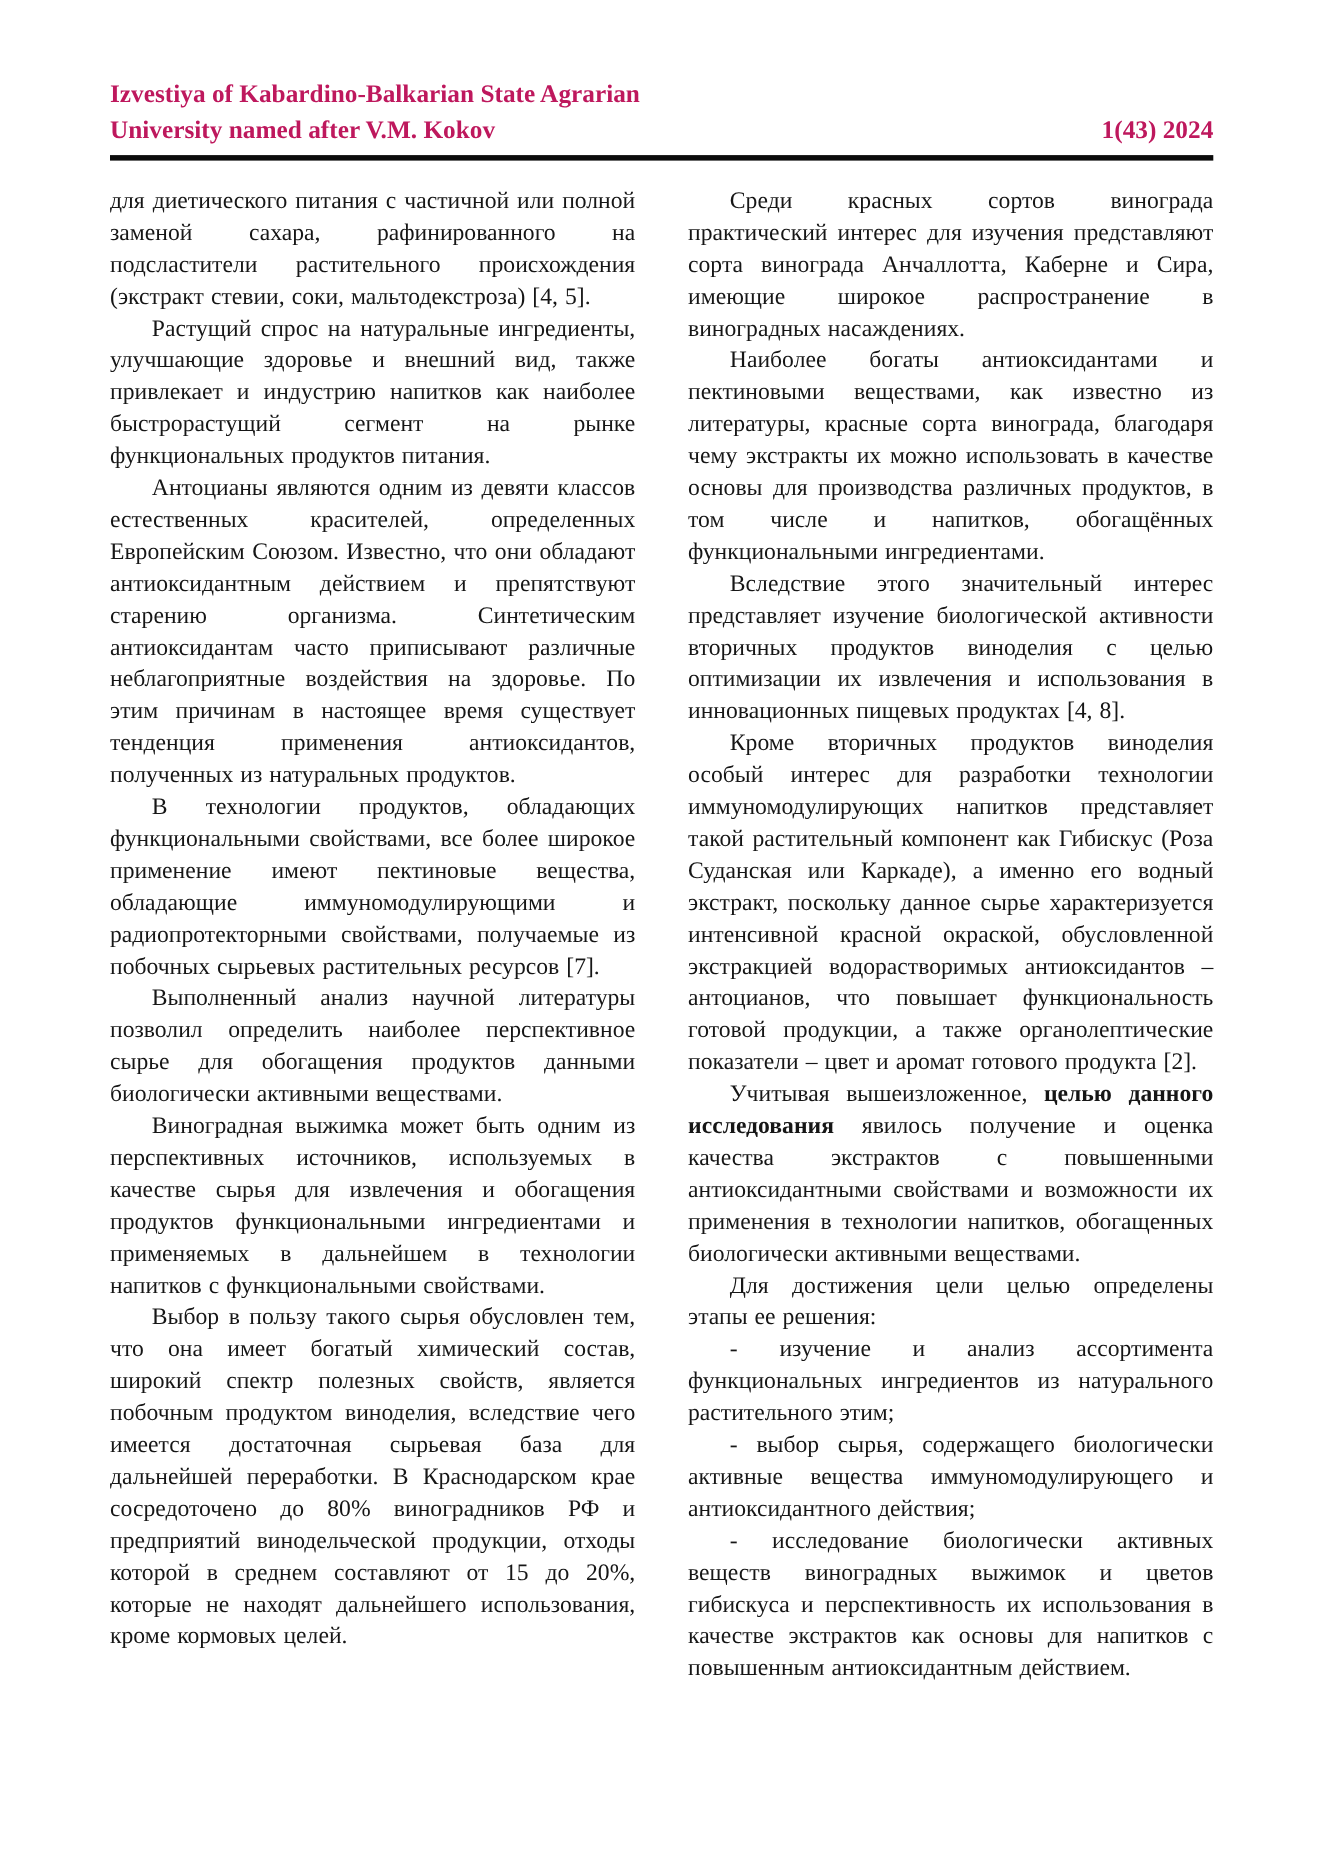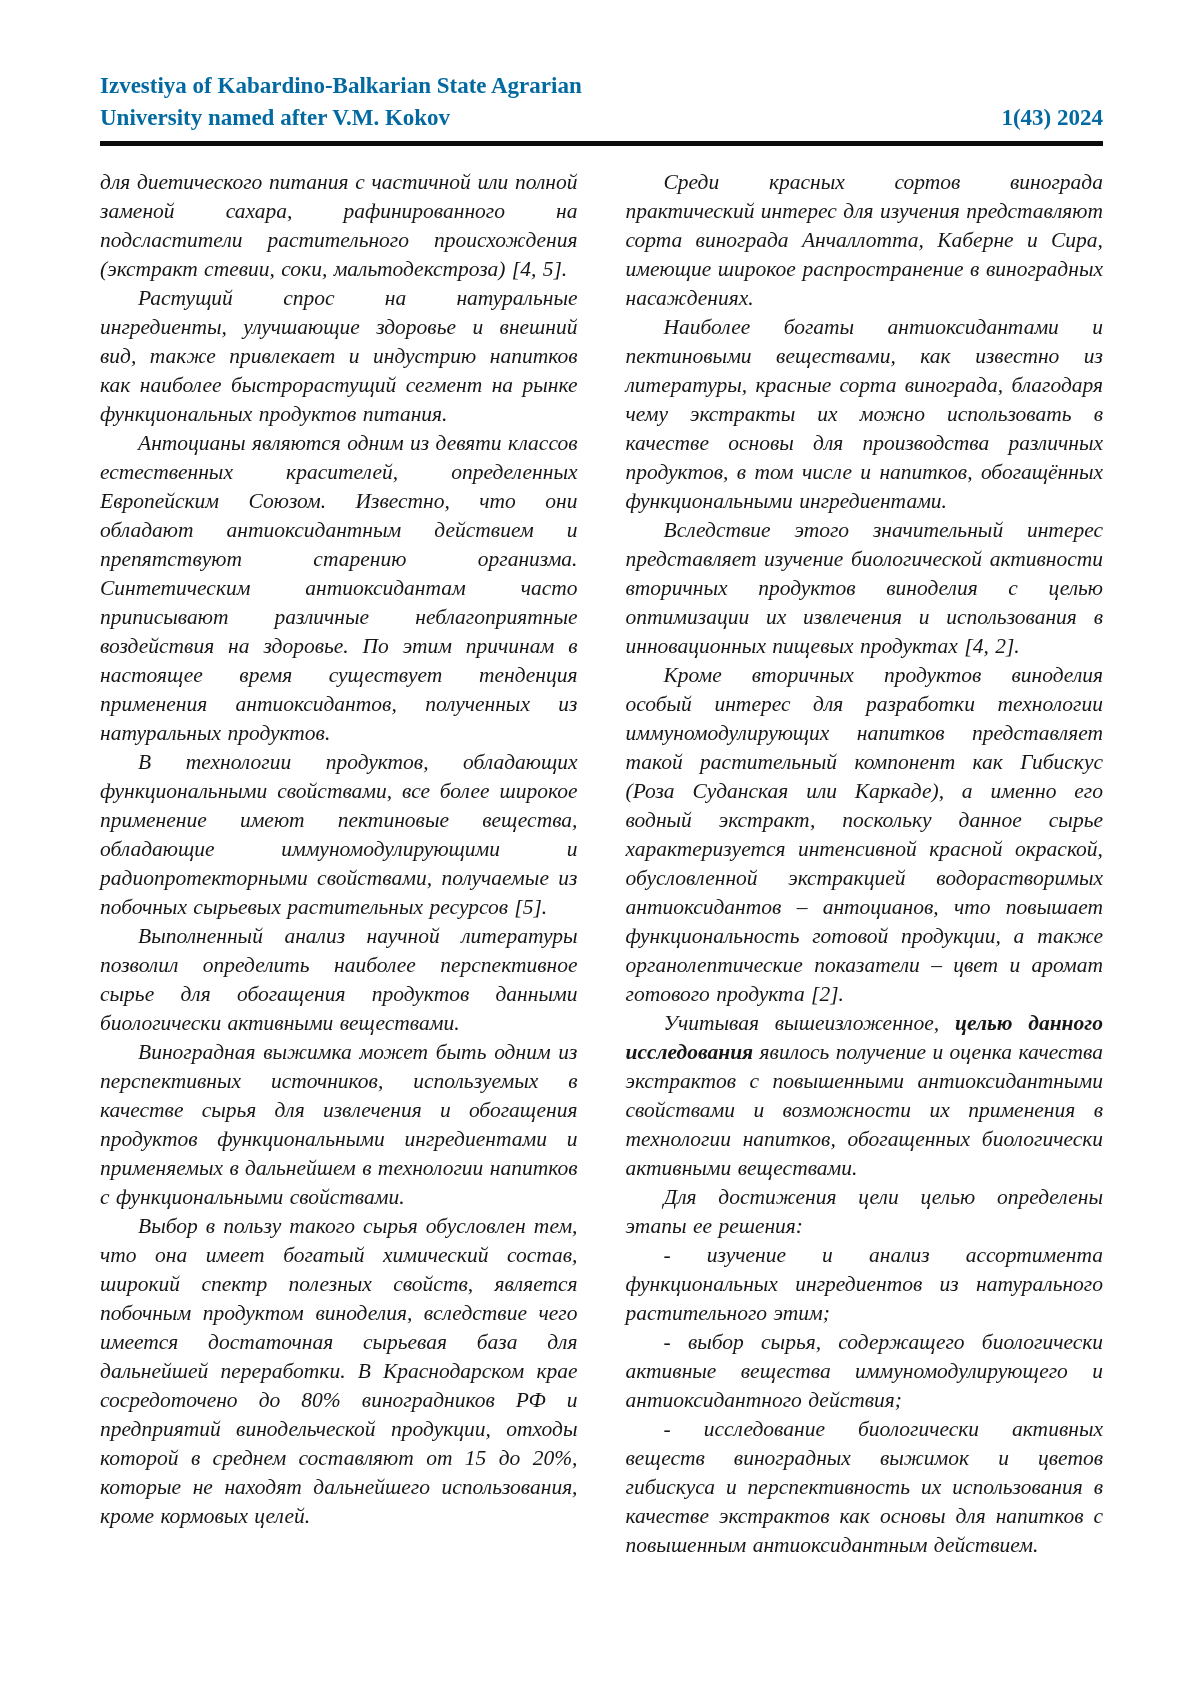--- a/index.html
+++ b/index.html
@@ -23,34 +23,33 @@
     top: 70px;
     width: 1003px;
   }
   .header-row {
     display: flex;
     justify-content: space-between;
     align-items: flex-end;
     font-weight: bold;
     font-size: 23px;
     line-height: 32px;
-    color: #0369a1;
+    color: #be185d;
   }
   .header-left { max-width: 640px; }
   .header-issue { white-space: nowrap; }
   .rule {
     height: 5px;
     background: #0b0b0b;
     margin-top: 7px;
   }
   .cols {
     display: flex;
     gap: 48px;
     margin-top: 22px;
-    font-style: italic;
   }
   .col {
     flex: 1 1 0;
     min-width: 0;
   }
   .para {
     margin: 0;
     font-size: 21.5px;
     line-height: 29px;
     text-align: justify;
@@ -85,30 +84,30 @@
       <div class="header-issue">1(43) 2024</div>
     </div>
 
     <div class="rule"></div>
 
     <div class="cols">
       <section class="col">
         <p class="para noindent">для диетического питания с частичной или полной заменой сахара, рафинированного на подсластители растительного происхождения (экстракт стевии, соки, мальтодекстроза) [4, 5].</p>
         <p class="para">Растущий спрос на натуральные ингредиенты, улучшающие здоровье и внешний вид, также привлекает и индустрию напитков как наиболее быстрорастущий сегмент на рынке функциональных продуктов питания.</p>
         <p class="para">Антоцианы являются одним из девяти классов естественных красителей, определенных Европейским Союзом. Известно, что они обладают антиоксидантным действием и препятствуют старению организма. Синтетическим антиоксидантам часто приписывают различные неблагоприятные воздействия на здоровье. По этим причинам в настоящее время существует тенденция применения антиоксидантов, полученных из натуральных продуктов.</p>
-        <p class="para">В технологии продуктов, обладающих функциональными свойствами, все более широкое применение имеют пектиновые вещества, обладающие иммуномодулирующими и радиопротекторными свойствами, получаемые из побочных сырьевых растительных ресурсов [5].</p>
+        <p class="para">В технологии продуктов, обладающих функциональными свойствами, все более широкое применение имеют пектиновые вещества, обладающие иммуномодулирующими и радиопротекторными свойствами, получаемые из побочных сырьевых растительных ресурсов [7].</p>
         <p class="para">Выполненный анализ научной литературы позволил определить наиболее перспективное сырье для обогащения продуктов данными биологически активными веществами.</p>
         <p class="para">Виноградная выжимка может быть одним из перспективных источников, используемых в качестве сырья для извлечения и обогащения продуктов функциональными ингредиентами и применяемых в дальнейшем в технологии напитков с функциональными свойствами.</p>
         <p class="para">Выбор в пользу такого сырья обусловлен тем, что она имеет богатый химический состав, широкий спектр полезных свойств, является побочным продуктом виноделия, вследствие чего имеется достаточная сырьевая база для дальнейшей переработки. В Краснодарском крае сосредоточено до 80% виноградников РФ и предприятий винодельческой продукции, отходы которой в среднем составляют от 15 до 20%, которые не находят дальнейшего использования, кроме кормовых целей.</p>
       </section>
 
       <section class="col">
         <p class="para">Среди красных сортов винограда практический интерес для изучения представляют сорта винограда Анчаллотта, Каберне и Сира, имеющие широкое распространение в виноградных насаждениях.</p>
         <p class="para">Наиболее богаты антиоксидантами и пектиновыми веществами, как известно из литературы, красные сорта винограда, благодаря чему экстракты их можно использовать в качестве основы для производства различных продуктов, в том числе и напитков, обогащённых функциональными ингредиентами.</p>
-        <p class="para">Вследствие этого значительный интерес представляет изучение биологической активности вторичных продуктов виноделия с целью оптимизации их извлечения и использования в инновационных пищевых продуктах [4, 2].</p>
+        <p class="para">Вследствие этого значительный интерес представляет изучение биологической активности вторичных продуктов виноделия с целью оптимизации их извлечения и использования в инновационных пищевых продуктах [4, 8].</p>
         <p class="para">Кроме вторичных продуктов виноделия особый интерес для разработки технологии иммуномодулирующих напитков представляет такой растительный компонент как Гибискус (Роза Суданская или Каркаде), а именно его водный экстракт, поскольку данное сырье характеризуется интенсивной красной окраской, обусловленной экстракцией водорастворимых антиоксидантов – антоцианов, что повышает функциональность готовой продукции, а также органолептические показатели – цвет и аромат готового продукта [2].</p>
         <p class="para"><span>Учитывая вышеизложенное, </span><b>целью данного исследования</b><span> явилось получение и оценка качества экстрактов с повышенными антиоксидантными свойствами и возможности их применения в технологии напитков, обогащенных биологически активными веществами.</span></p>
         <p class="para">Для достижения цели целью определены этапы ее решения:</p>
         <p class="para">- изучение и анализ ассортимента функциональных ингредиентов из натурального растительного этим;</p>
         <p class="para">- выбор сырья, содержащего биологически активные вещества иммуномодулирующего и антиоксидантного действия;</p>
         <p class="para">- исследование биологически активных веществ виноградных выжимок и цветов гибискуса и перспективность их использования в качестве экстрактов как основы для напитков с повышенным антиоксидантным действием.</p>
       </section>
     </div>
   </div>
 

